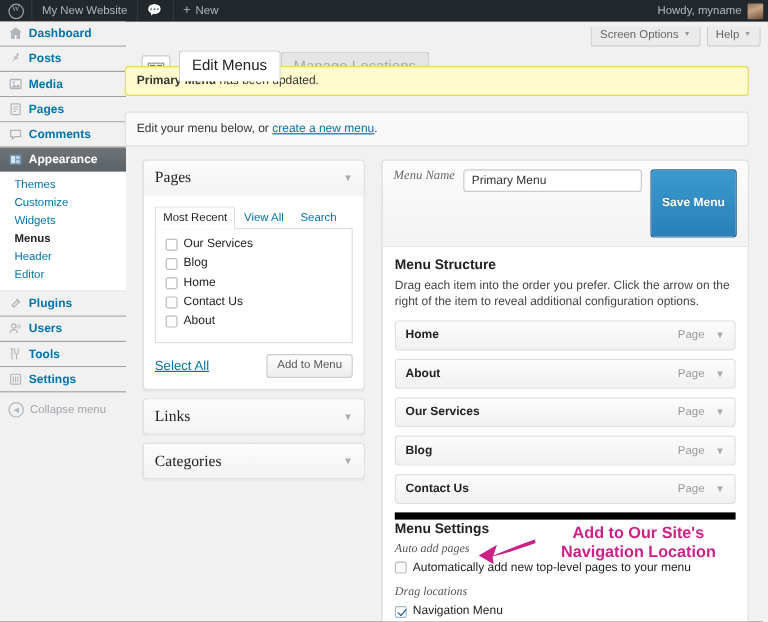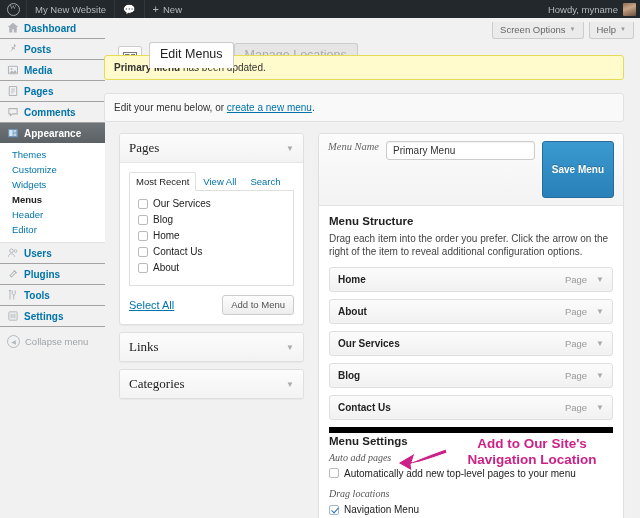--- a/index.html
+++ b/index.html
@@ -277,33 +277,33 @@
       <a>Themes</a>
       <a>Customize</a>
       <a>Widgets</a>
       <a class="cur">Menus</a>
       <a>Header</a>
       <a>Editor</a>
     </div>
 
     <div class="menu-top">
       <svg class="ico" viewBox="0 0 16 16">
+          <path d="M4 10 10 4l2 2-6 6z" fill="none" stroke="#8b9197" stroke-width="1.4"></path>
+          <path d="M9 3l4 4" stroke="#8b9197" stroke-width="1.4"></path>
+        </svg>
+      <span>Plugins</span>
+    </div>
+
+    <div class="menu-top">
+      <svg class="ico" viewBox="0 0 16 16">
           <circle cx="6" cy="5" r="2.4" fill="none" stroke="#8b9197" stroke-width="1.3"></circle>
           <path d="M2 13c0-2.4 1.8-4 4-4s4 1.6 4 4" fill="none" stroke="#8b9197" stroke-width="1.3"></path>
           <circle cx="11.5" cy="5.5" r="1.8" fill="none" stroke="#8b9197" stroke-width="1.1"></circle>
         </svg>
       <span>Users</span>
-    </div>
-
-    <div class="menu-top">
-      <svg class="ico" viewBox="0 0 16 16">
-          <path d="M4 10 10 4l2 2-6 6z" fill="none" stroke="#8b9197" stroke-width="1.4"></path>
-          <path d="M9 3l4 4" stroke="#8b9197" stroke-width="1.4"></path>
-        </svg>
-      <span>Plugins</span>
     </div>
 
     <div class="menu-top">
       <svg class="ico" viewBox="0 0 16 16">
           <path d="M4 2v12M2.5 2h3M11 2v4a2 2 0 0 1-4 0V2" stroke="#8b9197" stroke-width="1.3" fill="none"></path>
           <path d="M9 8v6" stroke="#8b9197" stroke-width="1.3"></path>
         </svg>
       <span>Tools</span>
     </div>
 

